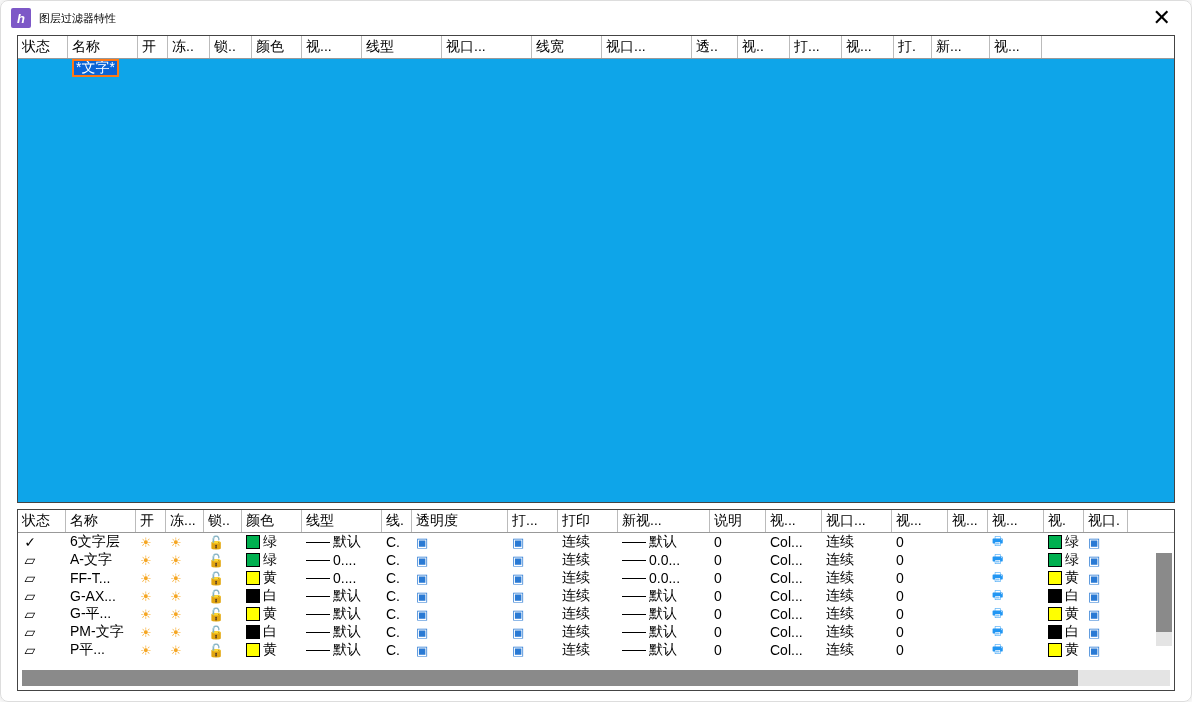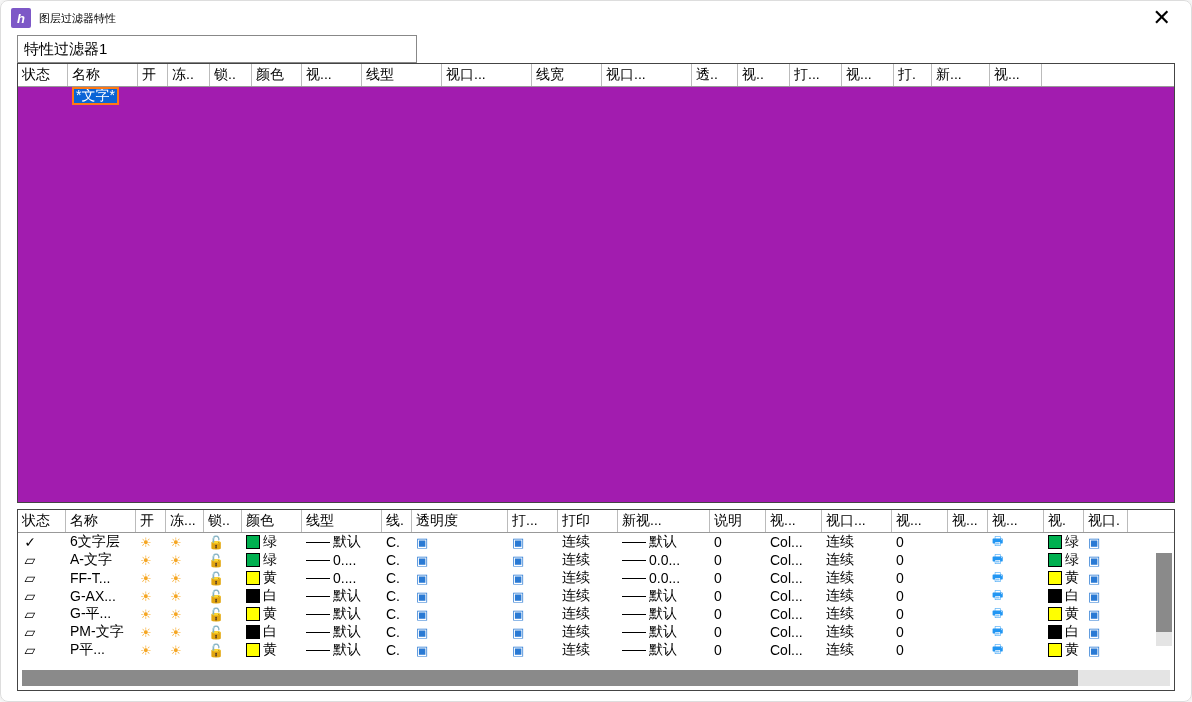--- a/index.html
+++ b/index.html
@@ -7,21 +7,21 @@
 .titlebar{display:flex;align-items:center;padding:6px 14px 2px 10px;}
 .titlebar .appicon{width:20px;height:20px;background:#7d58c7;border-radius:2px;display:flex;align-items:center;justify-content:center;font-size:13px;color:#fff;font-style:italic;font-weight:bold;margin-right:8px;}
 .titlebar .title{font-size:11px;}
 .titlebar .close{margin-left:auto;font-size:22px;line-height:18px;cursor:pointer;padding:2px 6px;}
 .body{padding:4px 16px 10px 16px;flex:1;display:flex;flex-direction:column;}
 .label{margin:10px 0 4px 0;font-size:15px;}
 .textinput{width:400px;height:28px;border:1px solid #888;padding:2px 6px;font-size:15px;box-sizing:border-box;background:#fff;}
 .gridbox{border:1px solid #444;flex:1;display:flex;flex-direction:column;min-height:0;}
 .gridhead{display:flex;background:#fff;border-bottom:1px solid #999;}
 .gridhead .col{border-right:1px solid #bbb;padding:2px 4px;font-size:14px;white-space:nowrap;overflow:hidden;text-overflow:clip;box-sizing:border-box;}
-.gridbody{flex:1;overflow:hidden;position:relative;background:#a21caf;}
+.gridbody{flex:1;overflow:hidden;position:relative;background:#0ea5e9;}
 .gridrow{display:flex;height:18px;align-items:center;font-size:14px;}
 .cell{box-sizing:border-box;padding:0 4px;white-space:nowrap;overflow:hidden;}
 .selcell{background:#0a64d6;color:#fff;outline:2px solid #ff7814;outline-offset:-2px;padding:0 4px;display:inline-block;}
 .previewwrap{border:1px solid #444;height:180px;display:flex;flex-direction:column;margin-top:6px;}
 .prevhead{display:flex;border-bottom:1px solid #999; background:#fff;}
 .prevhead .col{border-right:1px solid #bbb;padding:2px 4px;font-size:14px;white-space:nowrap;overflow:hidden;box-sizing:border-box;}
 .prevbody{flex:1;overflow:hidden;position:relative;}
 .prow{display:flex;height:18px;align-items:center;font-size:14px;}
 .pcell{box-sizing:border-box;padding:0 2px 0 4px;white-space:nowrap;overflow:hidden;display:flex;align-items:center;gap:3px;}
 .swatch{width:12px;height:12px;border:1px solid #000;display:inline-block;flex-shrink:0;}
@@ -43,21 +43,20 @@
 <body>
 
 <div class="dialog">
   <div class="titlebar">
     <div class="appicon">h</div>
     <div class="title">图层过滤器特性</div>
     <div class="close">✕</div>
   </div>
 
   <div class="body">
-    <input class="textinput" value="特性过滤器1" style="">
 
     <div class="gridbox">
       <div class="gridhead" id="defhead">
           <div class="col" style="width: 50px;">状态</div>
           <div class="col" style="width: 70px;">名称</div>
           <div class="col" style="width: 30px;">开</div>
           <div class="col" style="width: 42px;">冻..</div>
           <div class="col" style="width: 42px;">锁..</div>
           <div class="col" style="width: 50px;">颜色</div>
           <div class="col" style="width: 60px;">视...</div>

